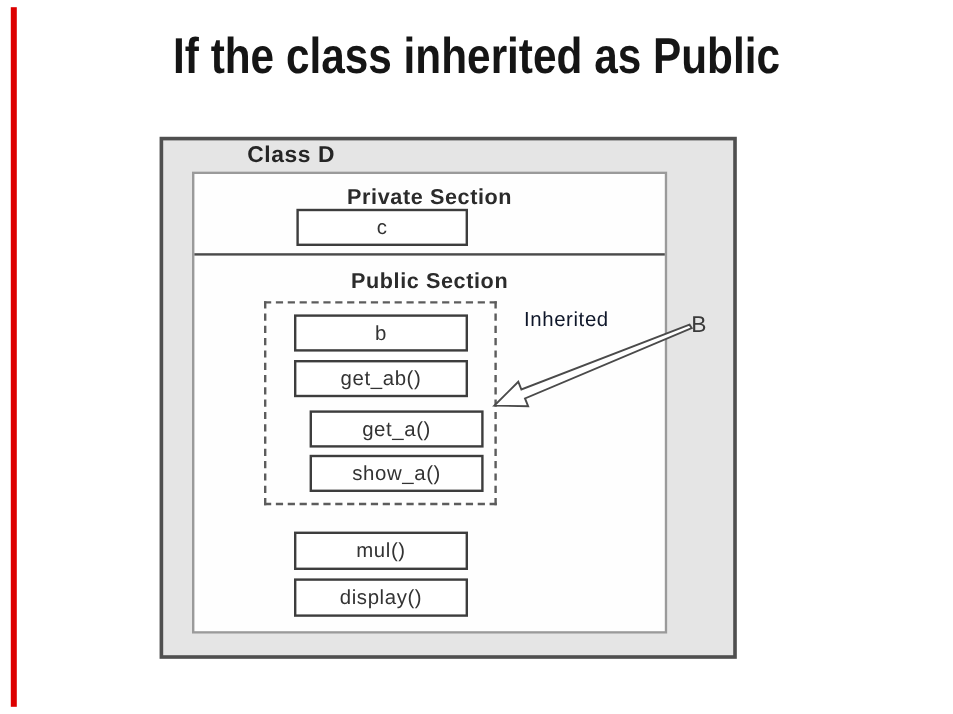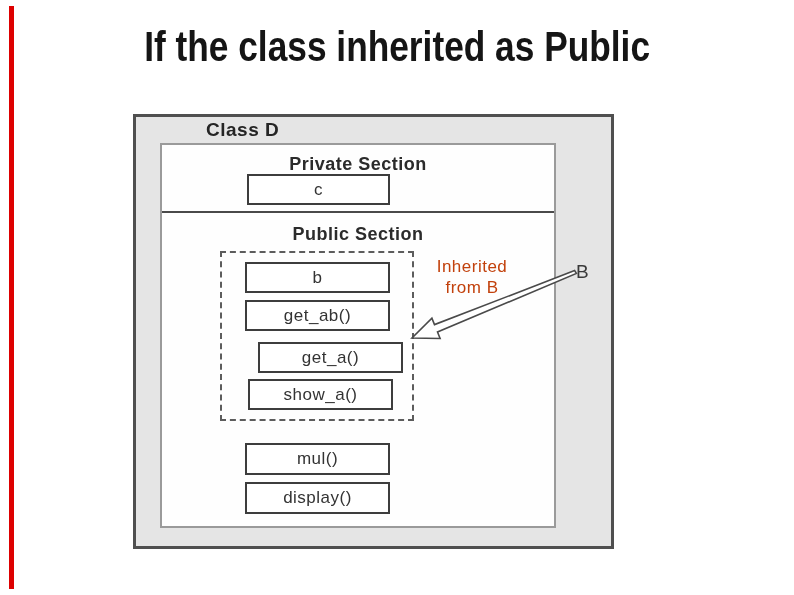--- a/index.html
+++ b/index.html
@@ -56,28 +56,28 @@
   
   .c-box{left:85px;top:29px;width:143px;}
   .dashed-group{
     position:absolute;left:58px;top:106px;width:194px;height:170px;
     border:2px dashed #5c5c5c;box-sizing:border-box;
   }
   
   .m-b      {left:23px;top:9px;}
   .m-getab  {left:23px;top:47px;}
   .m-geta   {left:36px;top:89px;}
-  .m-showa  {left:26px;top:126px;}
+  .m-showa  {left:36px;top:126px;}
   
   .m-mul    {left:83px;top:298px;height:32px;}
   .m-display{left:83px;top:337px;height:32px;}
 
   .inherit-note{
     position:absolute;left:424px;top:256px;width:96px;
-    text-align:center;font-size:17px;line-height:21px;color:#c2410c;
+    text-align:center;font-size:17px;line-height:21px;color:#0f172a;
     letter-spacing:0.5px;
   }
   .b-label{
     position:absolute;left:576px;top:261px;
     font-size:19px;color:#3a3a3a;letter-spacing:0.5px;
   }
   .arrow-layer{position:absolute;inset:0;pointer-events:none;}
 </style>
 </head>
 <body>
@@ -111,21 +111,20 @@
       </div>
 
       <div class="member-box m-mul">mul()</div>
       <div class="member-box m-display">display()</div>
 
     </div>
   </div>
 
   <div class="inherit-note">
     <div>Inherited</div>
-    <div>from B</div>
   </div>
 
   <div class="b-label">B</div>
 
   <svg class="arrow-layer" width="794" height="595" viewBox="0 0 794 595" aria-hidden="true">
     <polygon points="574.6,270.6 434.5,324.6 431.9,318.1 412,338 440.1,338.5 437.5,332 576.4,273.4" fill="#ffffff" stroke="#4a4a4a" stroke-width="1.6" stroke-linejoin="miter"></polygon>
   </svg>
 
 </div>
 

